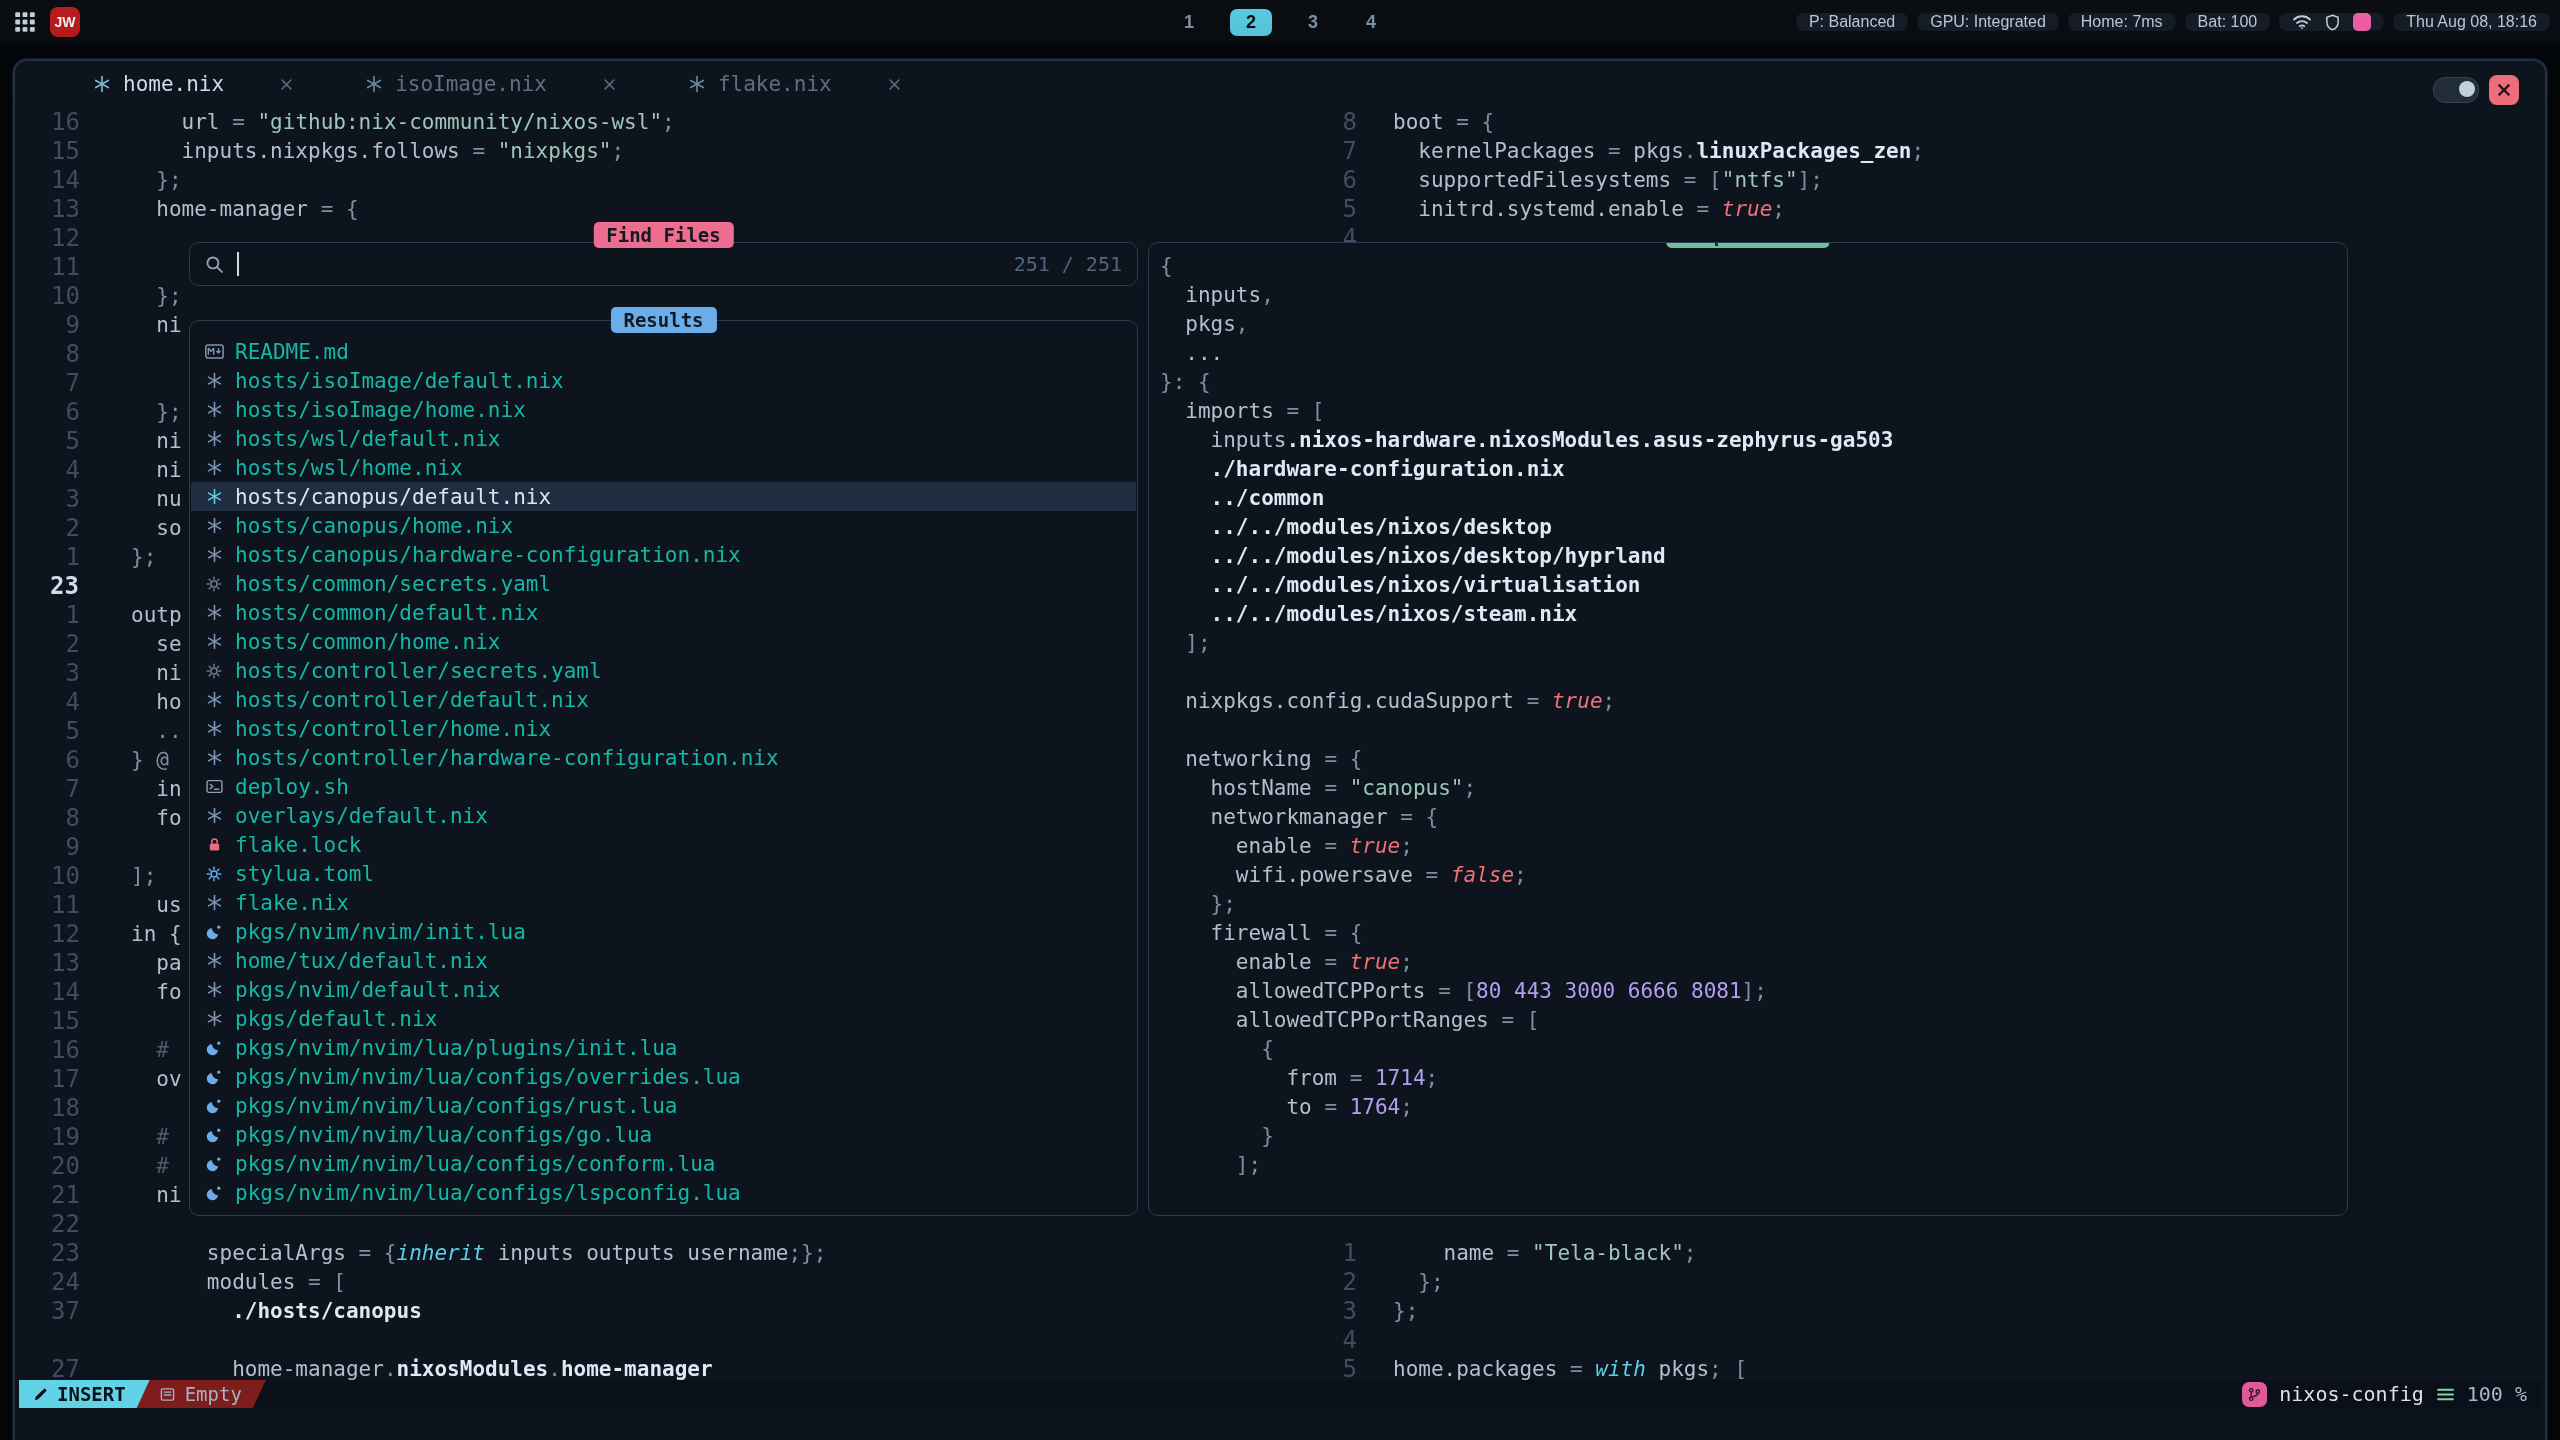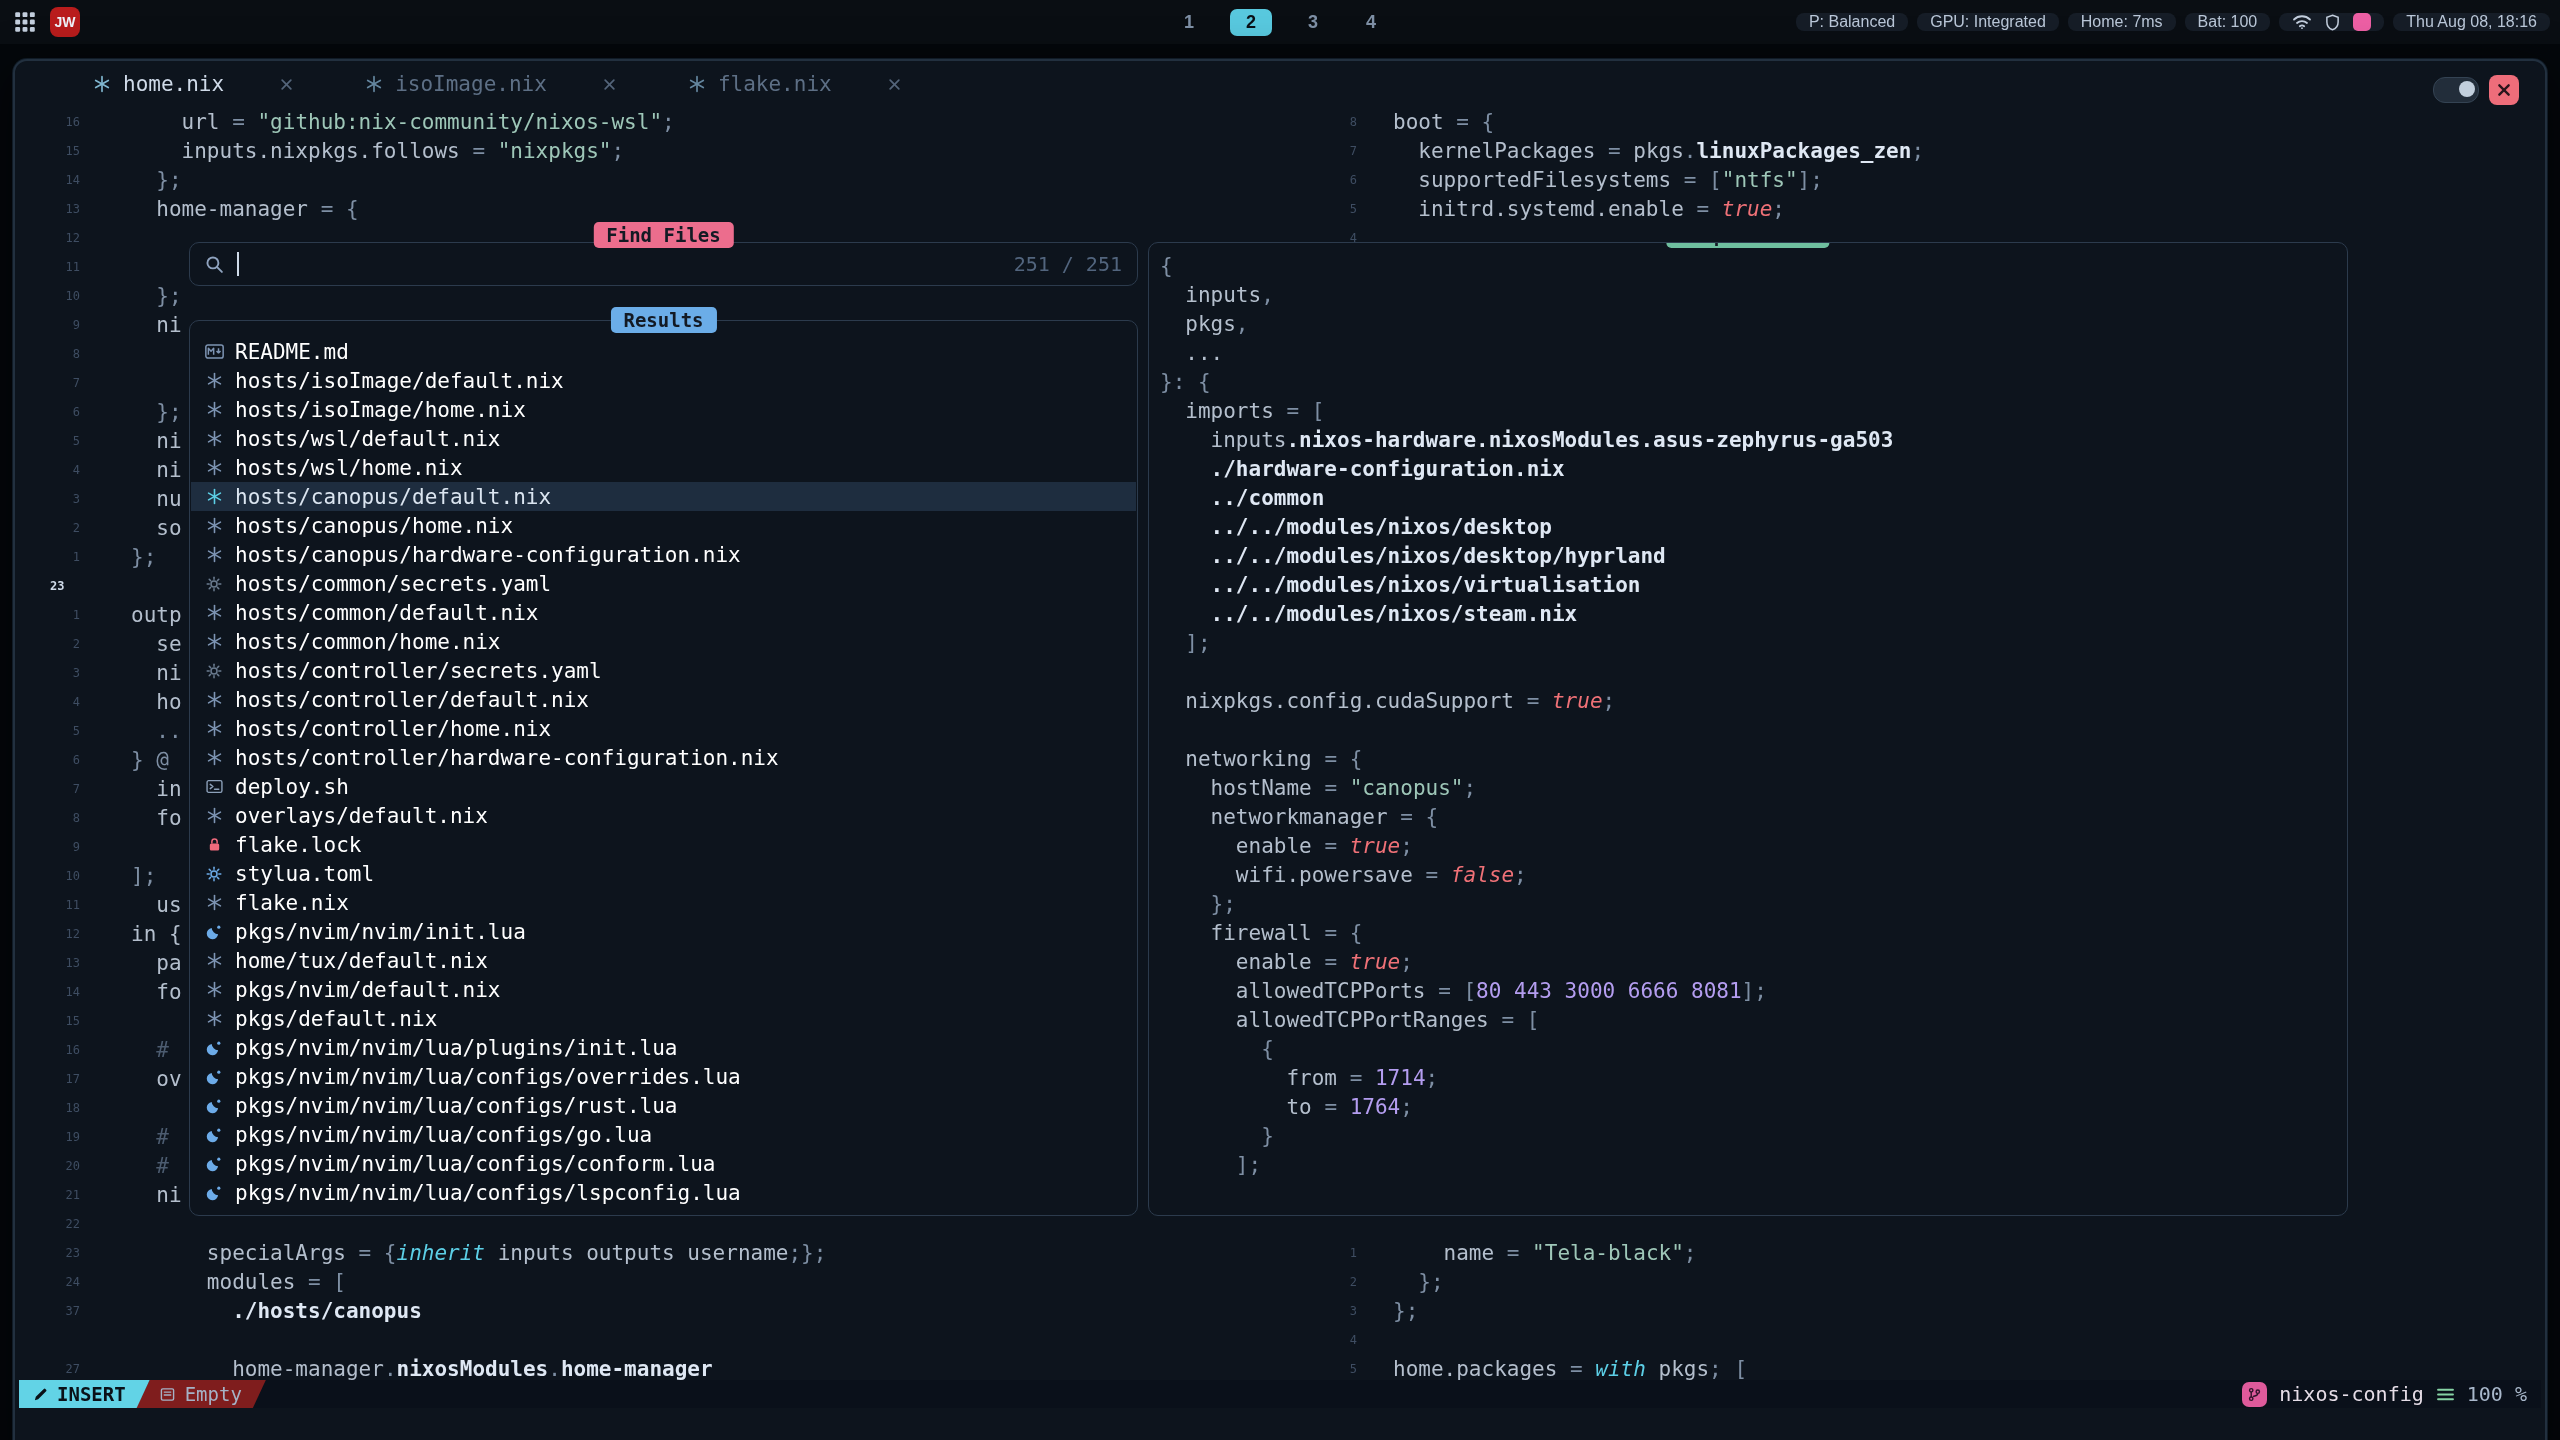--- a/index.html
+++ b/index.html
@@ -41,21 +41,21 @@
   .win-controls{position:absolute;right:26px;top:14px;display:flex;gap:10px;align-items:center;}
   .toggle{width:44px;height:24px;border-radius:12px;background:#222d3a;border:1px solid #344353;position:relative;}
   .toggle::after{content:"";position:absolute;right:3px;top:3px;width:16px;height:16px;border-radius:50%;background:#c2cfdd;}
   .closebtn{width:30px;height:30px;border-radius:8px;background:#ee6d7a;display:flex;align-items:center;justify-content:center;color:#2a151c;}
   
   .editor{position:absolute;top:47px;left:0;right:0;bottom:40px;}
   .pane{position:absolute;top:0;height:100%;}
   #pane-left{left:35px;width:1255px;}
   #pane-right{left:1297px;width:1215px;}
   .row{position:absolute;left:0;height:29px;line-height:29px;width:100%;}
-  .row .num{position:absolute;left:0;top:0;width:30px;text-align:right;color:#3e4d62;font-size:12px;}
+  .row .num{position:absolute;left:0;top:0;width:30px;text-align:right;color:#3e4d62;font-size:24px;}
   #pane-right .row .num{width:45px;}
   .row.cur .num{color:#cfdbe9;text-align:left;font-weight:bold;}
   .row pre{position:absolute;left:81px;top:0;margin:0;font:21px/29px "DejaVu Sans Mono",monospace;white-space:pre;}
   
   .c-f{color:#b4bfcd;}
   .c-p{color:#7e8fa4;}
   .c-s{color:#9ec7b8;}
   .c-b{color:#ef7177;font-style:italic;}
   .c-n{color:#b49df0;}
   .c-k{color:#5ccfe6;font-style:italic;}
@@ -69,21 +69,21 @@
   .badge{position:absolute;left:50%;transform:translateX(-50%);background:#ec6d8d;color:#131a24;
          font:bold 19px "DejaVu Sans Mono",monospace;padding:2px 13px;border-radius:5px;white-space:nowrap;z-index:6;}
   #prompt-win .badge{top:-21px;}
   #results-win .badge{top:-14px;background:#6bade8;}
   #preview-win .badge{top:-21px;background:#6fbf9f;}
   .promptline{display:flex;align-items:center;height:100%;padding:0 15px;}
   .sic{color:#8fa3bf;display:flex;}
   .caret{width:2px;height:24px;background:#cfdbe9;margin-left:13px;}
   .count{margin-left:auto;color:#52657e;font-size:20px;}
   .list{position:absolute;top:16px;left:1px;right:1px;}
-  .item{height:29px;display:flex;align-items:center;padding-left:13px;gap:11px;color:#ffffff;font-size:21px;white-space:pre;}
+  .item{height:29px;display:flex;align-items:center;padding-left:13px;gap:11px;color:#14b8a6;font-size:21px;white-space:pre;}
   .item .fic{width:20px;display:flex;justify-content:center;}
   .item.sel{background:#1e2d3f;color:#dbe5f0;}
   .item.sel .fic{color:#5ccfe6 !important;}
   .ic-nix{color:#7e95b4;}  .ic-markdown{color:#7e95b4;}
   .ic-yaml{color:#6b7c90;} .ic-shell{color:#8da1ba;}
   .ic-lock{color:#ee6a7c;} .ic-toml{color:#6cabe8;} .ic-lua{color:#6cabe8;}
   .pv{position:absolute;top:9px;left:11px;right:4px;}
   .pv pre{margin:0;font:21px/29px "DejaVu Sans Mono",monospace;white-space:pre;}
   
   .statusline{position:absolute;left:4px;right:4px;top:1319px;height:28px;background:#0a101a;

